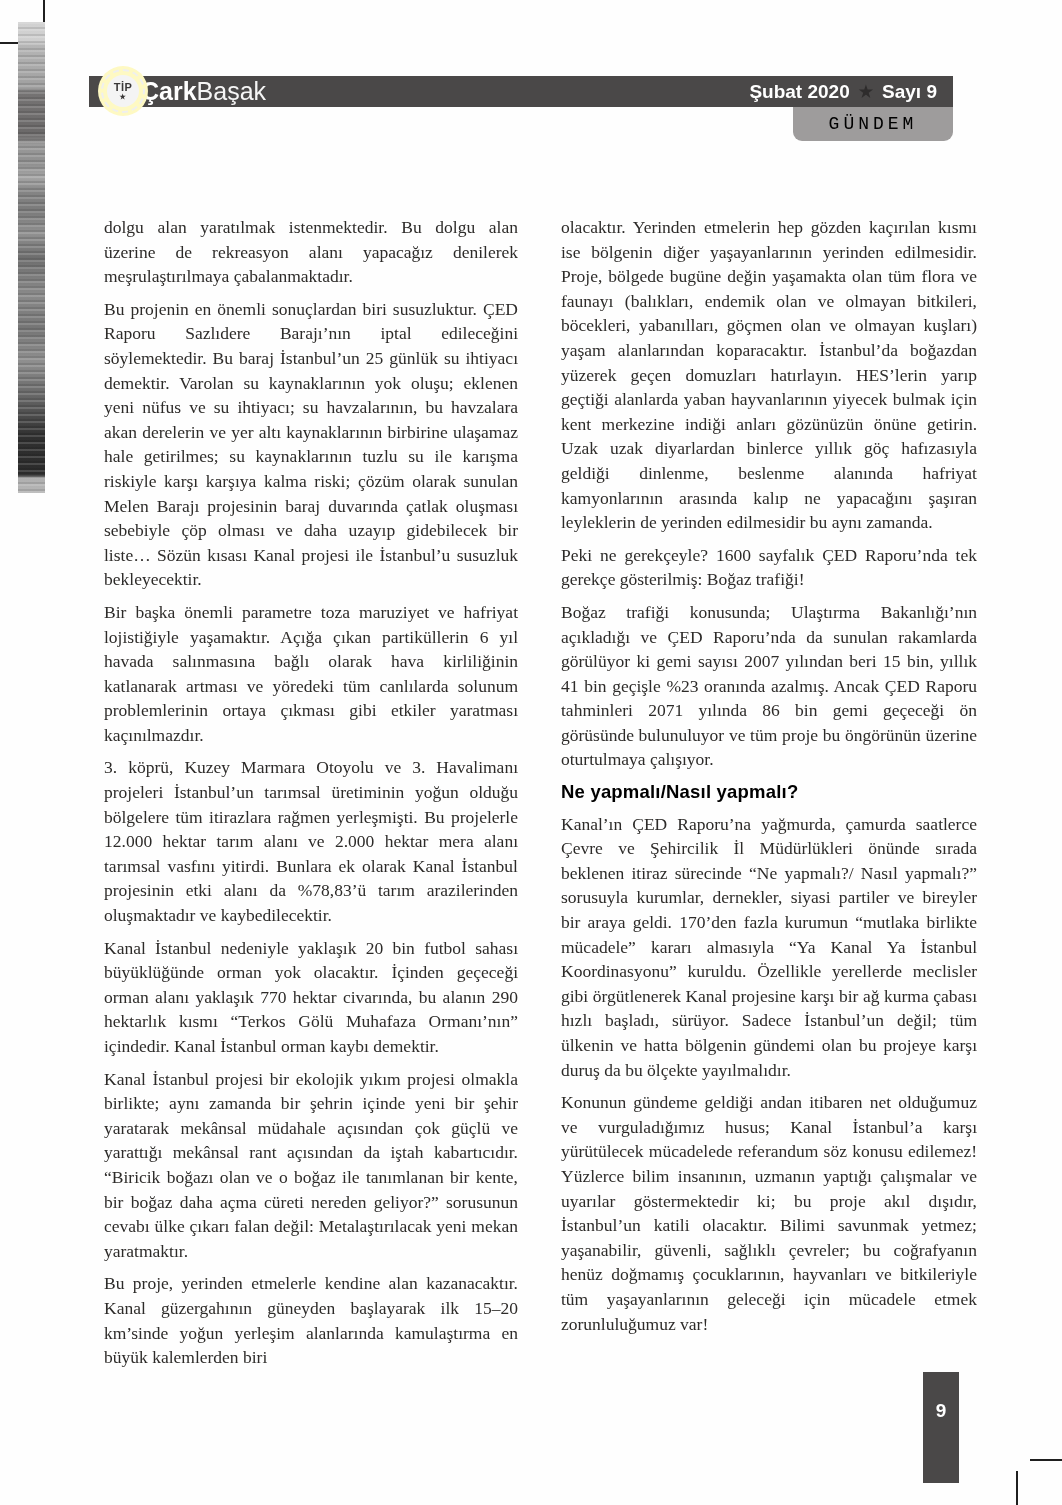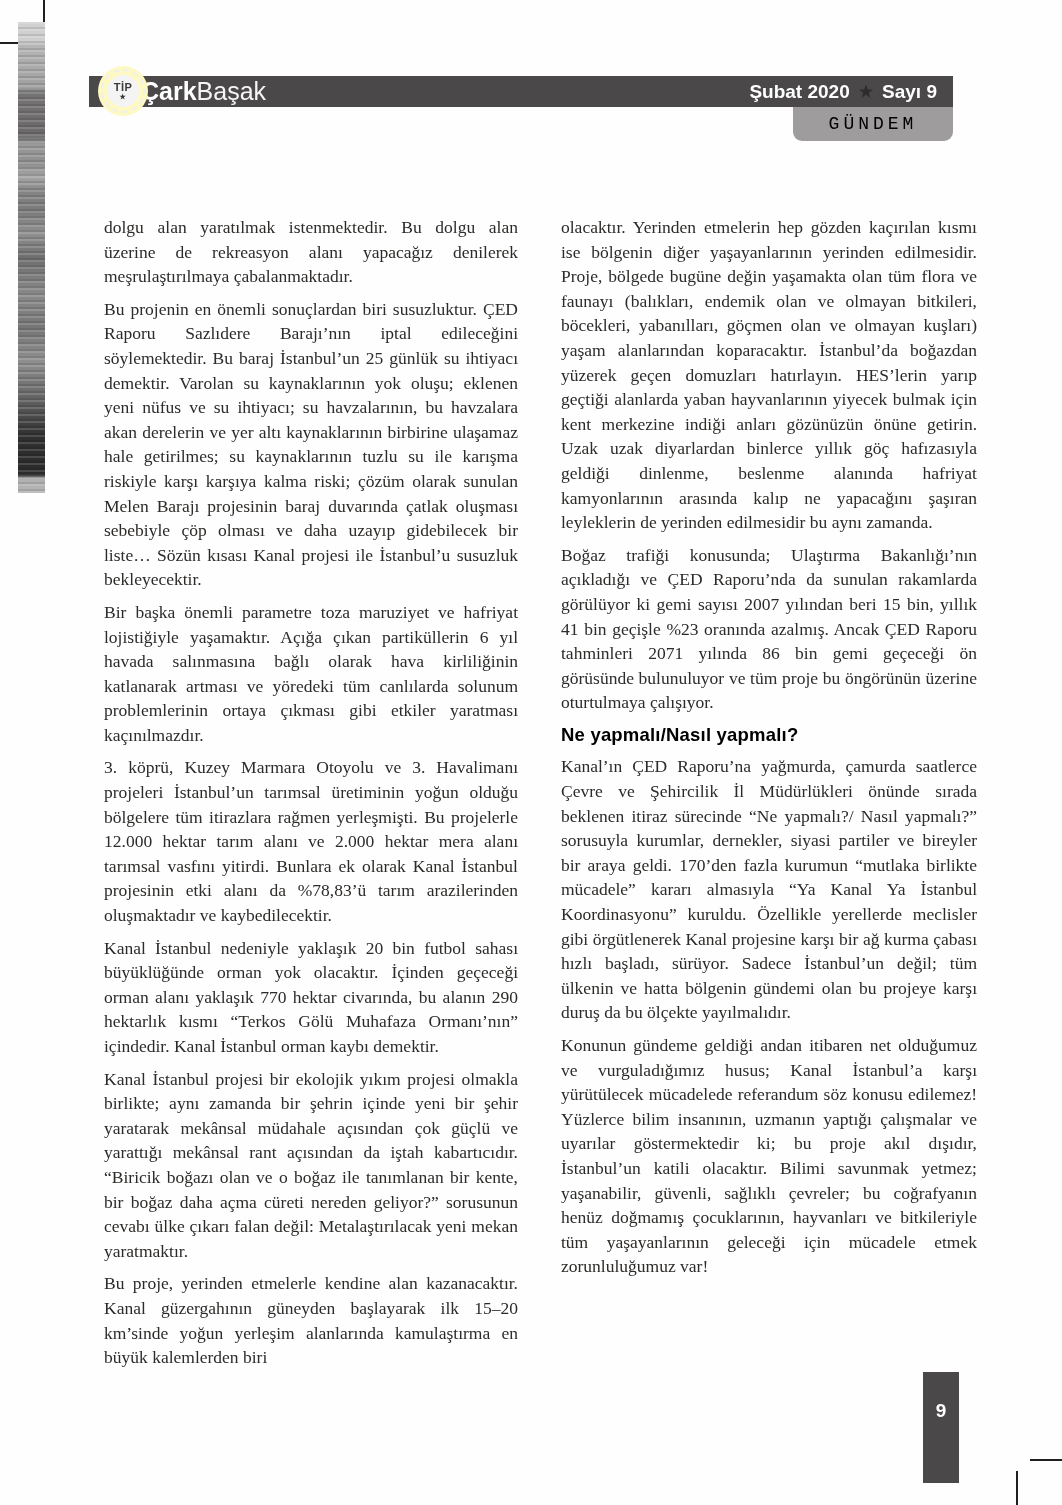--- a/index.html
+++ b/index.html
@@ -141,20 +141,21 @@
       <p>dolgu alan yaratılmak istenmektedir. Bu dolgu alan üzerine de rekreasyon alanı yapacağız denilerek meşrulaştırılmaya çabalanmaktadır.</p>
       <p>Bu projenin en önemli sonuçlardan biri susuzluktur. ÇED Raporu Sazlıdere Barajı’nın iptal edileceğini söylemektedir. Bu baraj İstanbul’un 25 günlük su ihtiyacı demektir. Varolan su kaynaklarının yok oluşu; eklenen yeni nüfus ve su ihtiyacı; su havzalarının, bu havzalara akan derelerin ve yer altı kaynaklarının birbirine ulaşamaz hale getirilmes; su kaynaklarının tuzlu su ile karışma riskiyle karşı karşıya kalma riski; çözüm olarak sunulan Melen Barajı projesinin baraj duvarında çatlak oluşması sebebiyle çöp olması ve daha uzayıp gidebilecek bir liste… Sözün kısası Kanal projesi ile İstanbul’u susuzluk bekleyecektir.</p>
       <p>Bir başka önemli parametre toza maruziyet ve hafriyat lojistiğiyle yaşamaktır. Açığa çıkan partiküllerin 6 yıl havada salınmasına bağlı olarak hava kirliliğinin katlanarak artması ve yöredeki tüm canlılarda solunum problemlerinin ortaya çıkması gibi etkiler yaratması kaçınılmazdır.</p>
       <p>3. köprü, Kuzey Marmara Otoyolu ve 3. Havalimanı projeleri İstanbul’un tarımsal üretiminin yoğun olduğu bölgelere tüm itirazlara rağmen yerleşmişti. Bu projelerle 12.000 hektar tarım alanı ve 2.000 hektar mera alanı tarımsal vasfını yitirdi. Bunlara ek olarak Kanal İstanbul projesinin etki alanı da %78,83’ü tarım arazilerinden oluşmaktadır ve kaybedilecektir.</p>
       <p>Kanal İstanbul nedeniyle yaklaşık 20 bin futbol sahası büyüklüğünde orman yok olacaktır. İçinden geçeceği orman alanı yaklaşık 770 hektar civarında, bu alanın 290 hektarlık kısmı “Terkos Gölü Muhafaza Ormanı’nın” içindedir. Kanal İstanbul orman kaybı demektir.</p>
       <p>Kanal İstanbul projesi bir ekolojik yıkım projesi olmakla birlikte; aynı zamanda bir şehrin içinde yeni bir şehir yaratarak mekânsal müdahale açısından çok güçlü ve yarattığı mekânsal rant açısından da iştah kabartıcıdır. “Biricik boğazı olan ve o boğaz ile tanımlanan bir kente, bir boğaz daha açma cüreti nereden geliyor?” sorusunun cevabı ülke çıkarı falan değil: Metalaştırılacak yeni mekan yaratmaktır.</p>
       <p>Bu proje, yerinden etmelerle kendine alan kazanacaktır. Kanal güzergahının güneyden başlayarak ilk 15–20 km’sinde yoğun yerleşim alanlarında kamulaştırma en büyük kalemlerden biri</p>
     </div>
     <div class="col right">
       <p>olacaktır. Yerinden etmelerin hep gözden kaçırılan kısmı ise bölgenin diğer yaşayanlarının yerinden edilmesidir. Proje, bölgede bugüne değin yaşamakta olan tüm flora ve faunayı (balıkları, endemik olan ve olmayan bitkileri, böcekleri, yabanılları, göçmen olan ve olmayan kuşları) yaşam alanlarından koparacaktır. İstanbul’da boğazdan yüzerek geçen domuzları hatırlayın. HES’lerin yarıp geçtiği alanlarda yaban hayvanlarının yiyecek bulmak için kent merkezine indiği anları gözünüzün önüne getirin. Uzak uzak diyarlardan binlerce yıllık göç hafızasıyla geldiği dinlenme, beslenme alanında hafriyat kamyonlarının arasında kalıp ne yapacağını şaşıran leyleklerin de yerinden edilmesidir bu aynı zamanda.</p>
+      <p>Peki ne gerekçeyle? 1600 sayfalık ÇED Raporu’nda tek gerekçe gösterilmiş: Boğaz trafiği!</p>
       <p>Boğaz trafiği konusunda; Ulaştırma Bakanlığı’nın açıkladığı ve ÇED Raporu’nda da sunulan rakamlarda görülüyor ki gemi sayısı 2007 yılından beri 15 bin, yıllık 41 bin geçişle %23 oranında azalmış. Ancak ÇED Raporu tahminleri 2071 yılında 86 bin gemi geçeceği ön görüsünde bulunuluyor ve tüm proje bu öngörünün üzerine oturtulmaya çalışıyor.</p>
       <h2>Ne yapmalı/Nasıl yapmalı?</h2>
       <p>Kanal’ın ÇED Raporu’na yağmurda, çamurda saatlerce Çevre ve Şehircilik İl Müdürlükleri önünde sırada beklenen itiraz sürecinde “Ne yapmalı?/ Nasıl yapmalı?” sorusuyla kurumlar, dernekler, siyasi partiler ve bireyler bir araya geldi. 170’den fazla kurumun “mutlaka birlikte mücadele” kararı almasıyla “Ya Kanal Ya İstanbul Koordinasyonu” kuruldu. Özellikle yerellerde meclisler gibi örgütlenerek Kanal projesine karşı bir ağ kurma çabası hızlı başladı, sürüyor. Sadece İstanbul’un değil; tüm ülkenin ve hatta bölgenin gündemi olan bu projeye karşı duruş da bu ölçekte yayılmalıdır.</p>
       <p>Konunun gündeme geldiği andan itibaren net olduğumuz ve vurguladığımız husus; Kanal İstanbul’a karşı yürütülecek mücadelede referandum söz konusu edilemez! Yüzlerce bilim insanının, uzmanın yaptığı çalışmalar ve uyarılar göstermektedir ki; bu proje akıl dışıdır, İstanbul’un katili olacaktır. Bilimi savunmak yetmez; yaşanabilir, güvenli, sağlıklı çevreler; bu coğrafyanın henüz doğmamış çocuklarının, hayvanları ve bitkileriyle tüm yaşayanlarının geleceği için mücadele etmek zorunluluğumuz var!</p>
     </div>
   </main>
 
   <div class="page-number-block">
     <span>9</span>
   </div>

